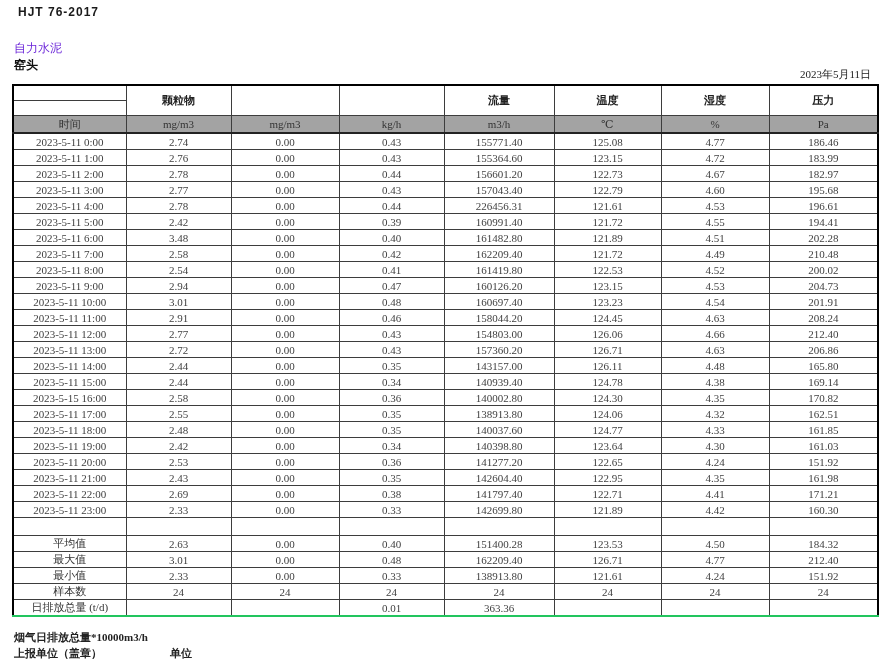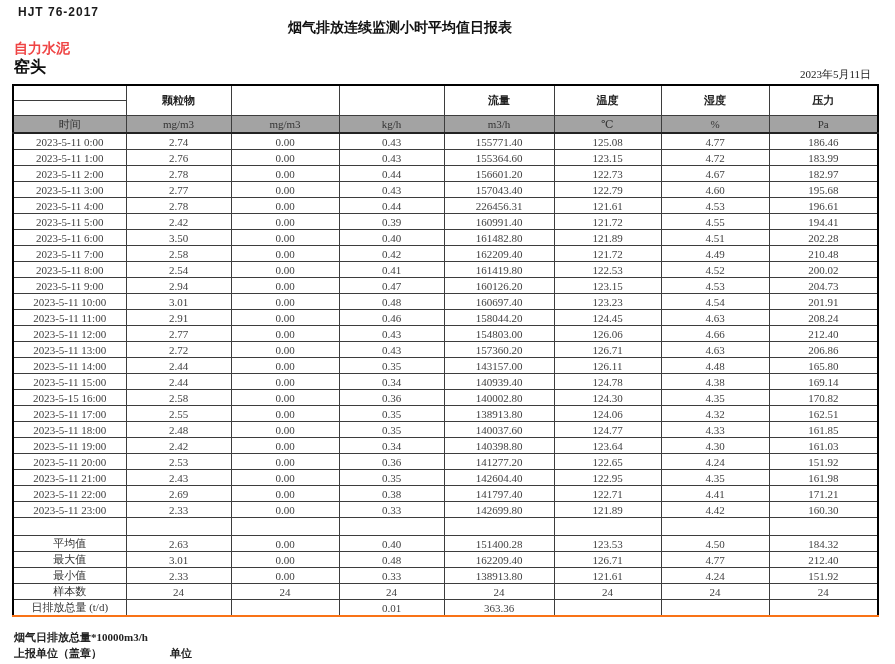--- a/index.html
+++ b/index.html
@@ -2,49 +2,48 @@
 <html><head>
 <meta charset="utf-8">
 <style>
   html,body{margin:0;padding:0;background:#fff;}
   #page{position:relative;width:895px;height:664px;background:#ffffff;overflow:hidden;
         font-family:"Liberation Serif","DejaVu Serif",serif;color:#3a3a3a;}
   .doc-code{position:absolute;left:18px;top:5px;font-size:12px;font-weight:bold;color:#1a1a1a;
             font-family:"Liberation Sans","DejaVu Sans",sans-serif;letter-spacing:1px;}
   .doc-title{position:absolute;left:0;top:19px;width:800px;text-align:center;
              font-size:14px;font-weight:bold;color:#111;}
-  .company{position:absolute;left:14px;top:40px;font-size:14px;font-weight:bold;color:#ef4444;}
-  .station{position:absolute;left:14px;top:57px;font-size:16px;font-weight:bold;color:#111;}
+  .company{position:absolute;left:14px;top:40px;font-size:12px;font-weight:normal;color:#6d28d9;}
+  .station{position:absolute;left:14px;top:57px;font-size:12px;font-weight:bold;color:#111;}
   .report-date{position:absolute;right:24px;top:67px;font-size:11px;color:#222;}
 
   table.report{position:absolute;left:12px;top:84px;width:866px;border-collapse:collapse;
                table-layout:fixed;font-size:11px;}
   table.report{border:2px solid #000;}
   table.report td{border:1px solid #3d3d3d;text-align:center;vertical-align:middle;
                   padding:0 2px;overflow:hidden;white-space:nowrap;}
   tr.ghead td{height:14px;font-weight:bold;color:#222;font-size:11px;}
   tr.units td{height:16px;background:#a3a3a3;color:#333;font-size:11px;
               border-top:1px solid #222;border-bottom:2px solid #222;}
   tr.data-row td{height:15px;color:#3f3f3f;}
   tr.spacer-row td{height:17px;}
   tr.summary-row td{height:15px;color:#3f3f3f;}
   tr.summary-row td:first-child{color:#333;}
-  tr.total-row td{border-bottom:2px solid #f97316;margin-left:40px;}
+  tr.total-row td{border-bottom:2px solid #22c55e;margin-left:40px;}
 
   .footer-note{position:absolute;left:14px;top:630px;font-size:11px;font-weight:bold;color:#222;}
   .footer-sign{position:absolute;left:14px;top:646px;font-size:11px;font-weight:bold;color:#222;}
   .footer-unit{position:absolute;left:170px;top:646px;font-size:11px;font-weight:bold;color:#222;}
 </style>
 </head>
 <body>
 
 <div id="page">
 
   <div class="doc-code">HJT  76-2017</div>
-  <div class="doc-title">烟气排放连续监测小时平均值日报表</div>
   <div class="company">自力水泥</div>
   <div class="station">窑头</div>
   <div class="report-date">2023年5月11日</div>
 
   <table class="report">
     <colgroup>
       <col style="width:113px">
         <col style="width:105px">
         <col style="width:108px">
         <col style="width:105px">
@@ -134,21 +133,21 @@
           <td>2.42</td>
           <td>0.00</td>
           <td>0.39</td>
           <td>160991.40</td>
           <td>121.72</td>
           <td>4.55</td>
           <td>194.41</td>
         </tr>
         <tr class="data-row">
           <td>2023-5-11 6:00</td>
-          <td>3.50</td>
+          <td>3.48</td>
           <td>0.00</td>
           <td>0.40</td>
           <td>161482.80</td>
           <td>121.89</td>
           <td>4.51</td>
           <td>202.28</td>
         </tr>
         <tr class="data-row">
           <td>2023-5-11 7:00</td>
           <td>2.58</td>

